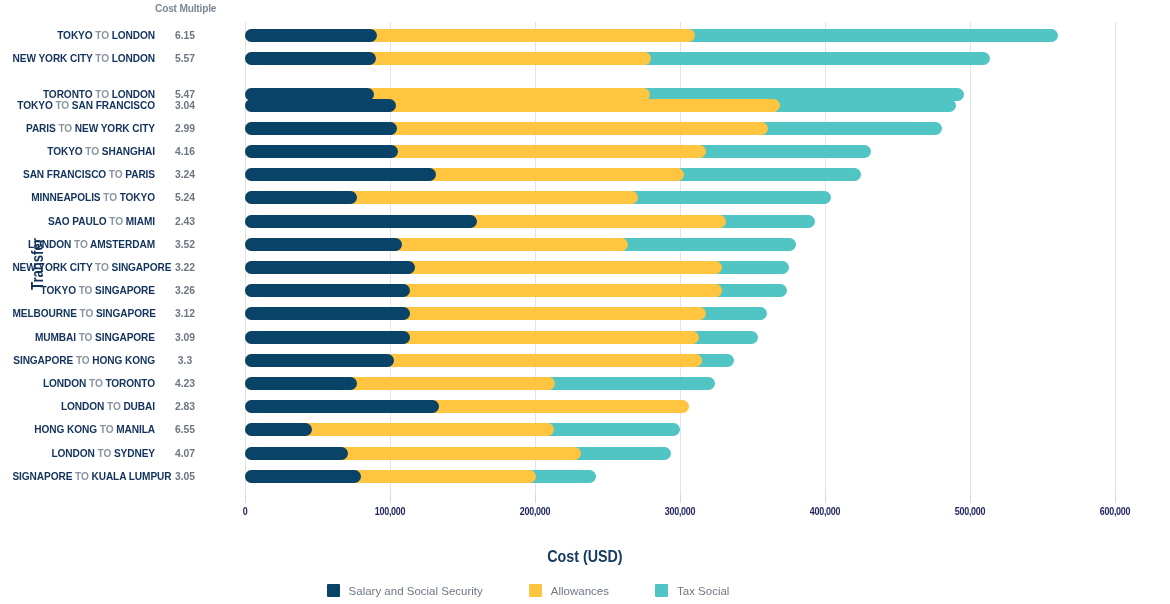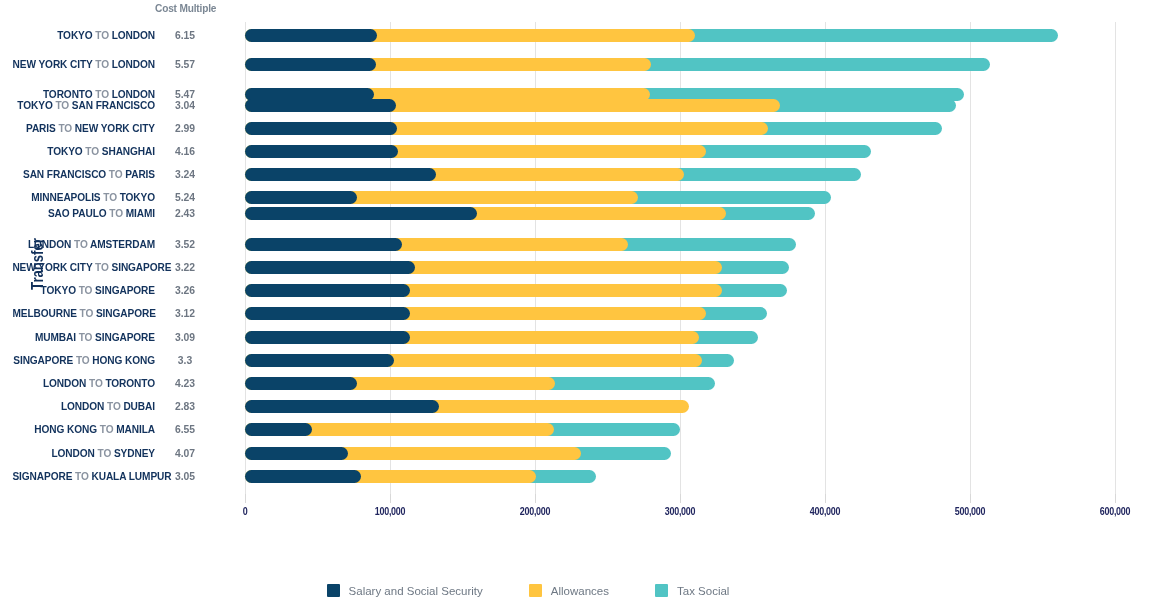--- a/index.html
+++ b/index.html
@@ -216,21 +216,21 @@
     <div id="rows">
         <div class="row" style="top: 24px;">
           <div class="row-label"><span>TOKYO</span><span class="to"> TO </span><span>LONDON</span></div>
           <div class="row-multiple">6.15</div>
           <div class="bar-track">
             <div class="seg s0" style="left: 0px; width: 131.95px; background: rgb(10, 67, 104); z-index: 10;"></div>
             <div class="seg s1" style="left: 0px; width: 449.5px; background: rgb(255, 197, 64); z-index: 9;"></div>
             <div class="seg s2" style="left: 0px; width: 813.45px; background: rgb(81, 196, 196); z-index: 8;"></div>
           </div>
         </div>
-        <div class="row" style="top: 53px;">
+        <div class="row" style="top: 47px;">
           <div class="row-label"><span>NEW YORK CITY</span><span class="to"> TO </span><span>LONDON</span></div>
           <div class="row-multiple">5.57</div>
           <div class="bar-track">
             <div class="seg s0" style="left: 0px; width: 130.5px; background: rgb(10, 67, 104); z-index: 10;"></div>
             <div class="seg s1" style="left: 0px; width: 406px; background: rgb(255, 197, 64); z-index: 9;"></div>
             <div class="seg s2" style="left: 0px; width: 745.3px; background: rgb(81, 196, 196); z-index: 8;"></div>
           </div>
         </div>
         <div class="row" style="top: 83px;">
           <div class="row-label"><span>TORONTO</span><span class="to"> TO </span><span>LONDON</span></div>
@@ -279,21 +279,21 @@
         </div>
         <div class="row" style="top: 186.4px;">
           <div class="row-label"><span>MINNEAPOLIS</span><span class="to"> TO </span><span>TOKYO</span></div>
           <div class="row-multiple">5.24</div>
           <div class="bar-track">
             <div class="seg s0" style="left: 0px; width: 111.65px; background: rgb(10, 67, 104); z-index: 10;"></div>
             <div class="seg s1" style="left: 0px; width: 392.95px; background: rgb(255, 197, 64); z-index: 9;"></div>
             <div class="seg s2" style="left: 0px; width: 585.8px; background: rgb(81, 196, 196); z-index: 8;"></div>
           </div>
         </div>
-        <div class="row" style="top: 202px;">
+        <div class="row" style="top: 210px;">
           <div class="row-label"><span>SAO PAULO</span><span class="to"> TO </span><span>MIAMI</span></div>
           <div class="row-multiple">2.43</div>
           <div class="bar-track">
             <div class="seg s0" style="left: 0px; width: 232px; background: rgb(10, 67, 104); z-index: 10;"></div>
             <div class="seg s1" style="left: 0px; width: 481.4px; background: rgb(255, 197, 64); z-index: 9;"></div>
             <div class="seg s2" style="left: 0px; width: 569.85px; background: rgb(81, 196, 196); z-index: 8;"></div>
           </div>
         </div>
         <div class="row" style="top: 232.8px;">
           <div class="row-label"><span>LONDON</span><span class="to"> TO </span><span>AMSTERDAM</span></div>
@@ -405,20 +405,23 @@
         <div class="x-tick-label" style="left: 680px;">300,000</div>
         <div class="x-tick-mark" style="left: 825px;"></div>
         <div class="x-tick-label" style="left: 825px;">400,000</div>
         <div class="x-tick-mark" style="left: 970px;"></div>
         <div class="x-tick-label" style="left: 970px;">500,000</div>
         <div class="x-tick-mark" style="left: 1115px;"></div>
         <div class="x-tick-label" style="left: 1115px;">600,000</div>
       </div>
   </div>
 
+  <div class="x-axis-title">
+    <span>Cost (USD)</span>
+  </div>
 
   <div id="legend">
       <div class="legend-item">
         <span class="legend-swatch" style="background: rgb(10, 67, 104);"></span>
         <span class="legend-label">Salary and Social Security</span>
       </div>
       <div class="legend-item">
         <span class="legend-swatch" style="background: rgb(255, 197, 64);"></span>
         <span class="legend-label">Allowances</span>
       </div>

